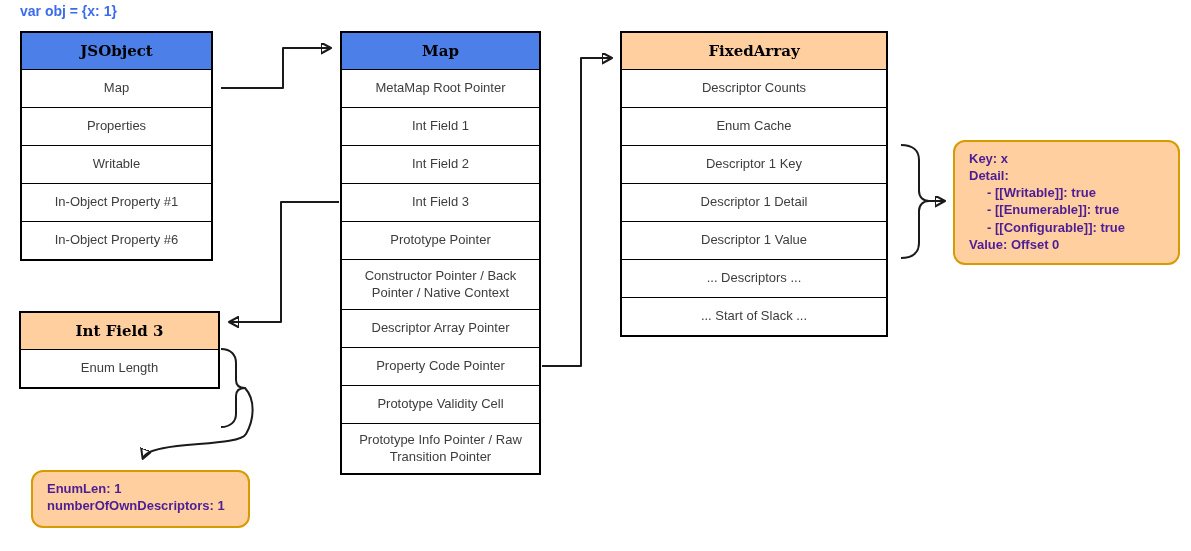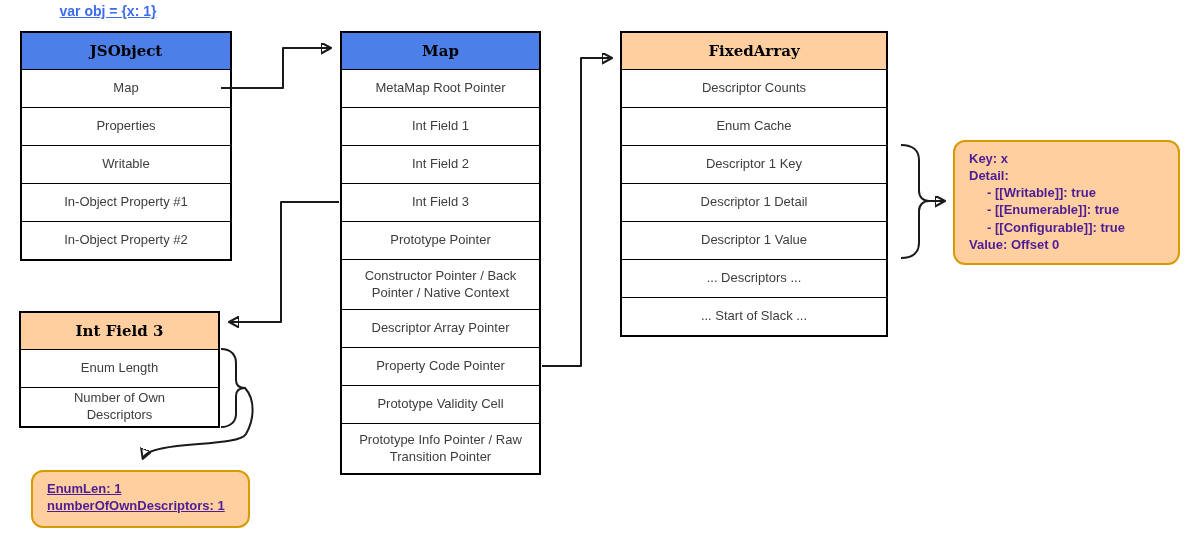--- a/index.html
+++ b/index.html
@@ -9,70 +9,70 @@
     --ink:#1a1a1a;
     --cell-text:#3d3d3d;
     --accent-text:#3C6CEC;
   }
   html,body{margin:0;padding:0;background:#ffffff;}
   #canvas{
     position:relative;width:1191px;height:551px;background:#ffffff;overflow:hidden;
     font-family:"Liberation Sans",sans-serif;
   }
   .var-label{
-    position:absolute;left:8px;top:3px;width:200px;text-align:center;
-    font:bold 14px "Liberation Sans",sans-serif;color:var(--accent-text);text-decoration:underline;
+    position:absolute;left:20px;top:3px;width:200px;
+    font:bold 14px "Liberation Sans",sans-serif;color:var(--accent-text);
   }
   .table{
     position:absolute;background:#fff;border:2px solid #000;box-sizing:border-box;
   }
   .hdr{
     height:36px;display:flex;align-items:center;justify-content:center;
     font-family:"DejaVu Serif",serif;font-weight:bold;font-size:15px;color:#000;
     box-sizing:border-box;
   }
   .hdr.blue{background:var(--blue);}
   .hdr.orange{background:var(--peach);}
   .cell{
     min-height:38px;border-top:1px solid #000;display:flex;align-items:center;
     justify-content:center;text-align:center;font-size:13px;line-height:1.3;
     color:var(--cell-text);padding:2px 6px;box-sizing:border-box;
   }
   .cell.tall{min-height:50px;}
   .narrowpad .cell{padding:2px 36px;}
-  #t-jsobject{left:20px;top:31px;width:212px;}
+  #t-jsobject{left:20px;top:31px;width:193px;}
   #t-map{left:340px;top:31px;width:201px;}
   #t-fixedarray{left:620px;top:31px;width:268px;}
   #t-intfield3{left:19px;top:311px;width:201px;}
   .note{
     position:absolute;background:var(--peach);border:2px solid var(--note-border);
     border-radius:12px;box-sizing:border-box;padding:8px 14px;
     font:bold 13px/1.32 "Liberation Sans",sans-serif;color:#4c1d95;
   }
   .note div{white-space:pre;}
   #n-desc{left:953px;top:140px;width:227px;min-height:125px;}
-  #n-enum{left:31px;top:470px;width:219px;min-height:58px;text-decoration:underline;}
+  #n-enum{left:31px;top:470px;width:219px;min-height:58px;}
   #connectors{position:absolute;left:0;top:0;width:1191px;height:551px;pointer-events:none;}
   #connectors path{fill:none;stroke:var(--ink);stroke-width:2;stroke-linejoin:round;}
 </style>
 </head>
 <body>
 
 <div id="canvas">
 
   <div class="var-label">var obj = {x: 1}</div>
 
   <div id="t-jsobject" class="table">
     <div class="hdr blue">JSObject</div>
     <div class="rows">
         <div class="cell">Map</div>
         <div class="cell">Properties</div>
         <div class="cell">Writable</div>
         <div class="cell">In-Object Property #1</div>
-        <div class="cell">In-Object Property #2</div>
+        <div class="cell">In-Object Property #6</div>
       </div>
   </div>
 
   <div id="t-map" class="table">
     <div class="hdr blue">Map</div>
     <div class="rows">
         <div class="cell">MetaMap Root Pointer</div>
         <div class="cell">Int Field 1</div>
         <div class="cell">Int Field 2</div>
         <div class="cell">Int Field 3</div>
@@ -95,21 +95,20 @@
         <div class="cell">Descriptor 1 Value</div>
         <div class="cell">... Descriptors ...</div>
         <div class="cell">... Start of Slack ...</div>
       </div>
   </div>
 
   <div id="t-intfield3" class="table narrowpad">
     <div class="hdr orange">Int Field 3</div>
     <div class="rows">
         <div class="cell">Enum Length</div>
-        <div class="cell">Number of Own Descriptors</div>
       </div>
   </div>
 
   <div id="n-desc" class="note">
       <div>Key: x</div>
       <div>Detail:</div>
       <div>     - [[Writable]]: true</div>
       <div>     - [[Enumerable]]: true</div>
       <div>     - [[Configurable]]: true</div>
       <div>Value: Offset 0</div>

